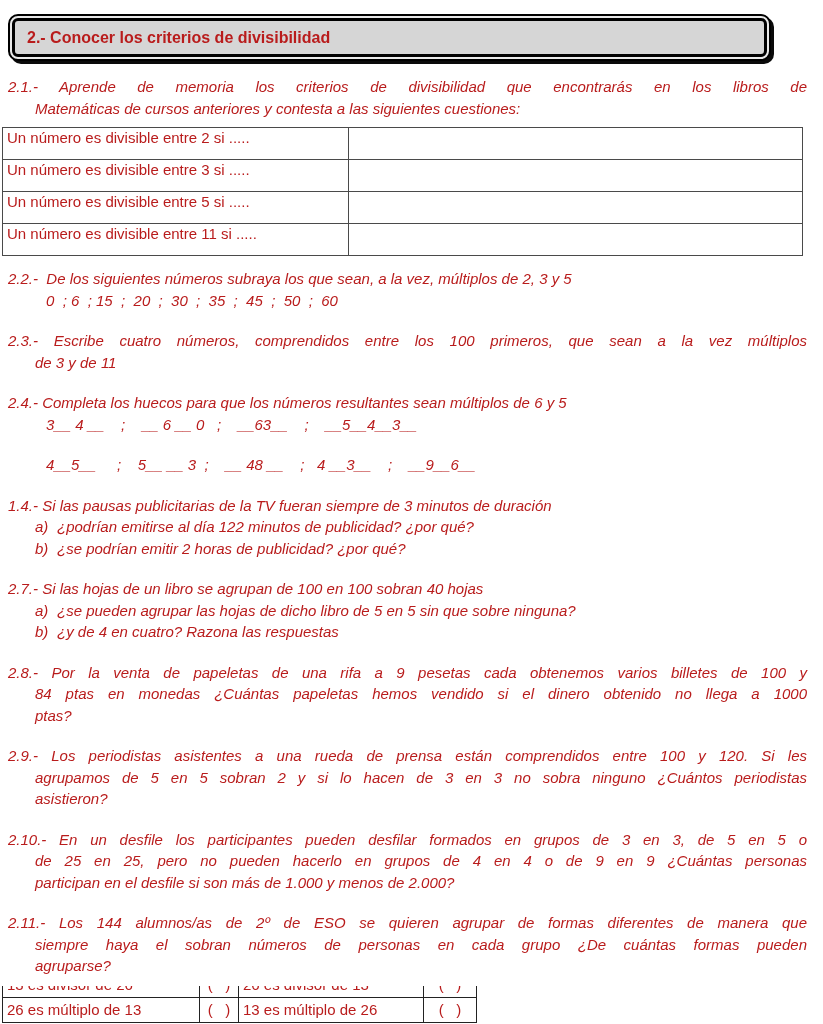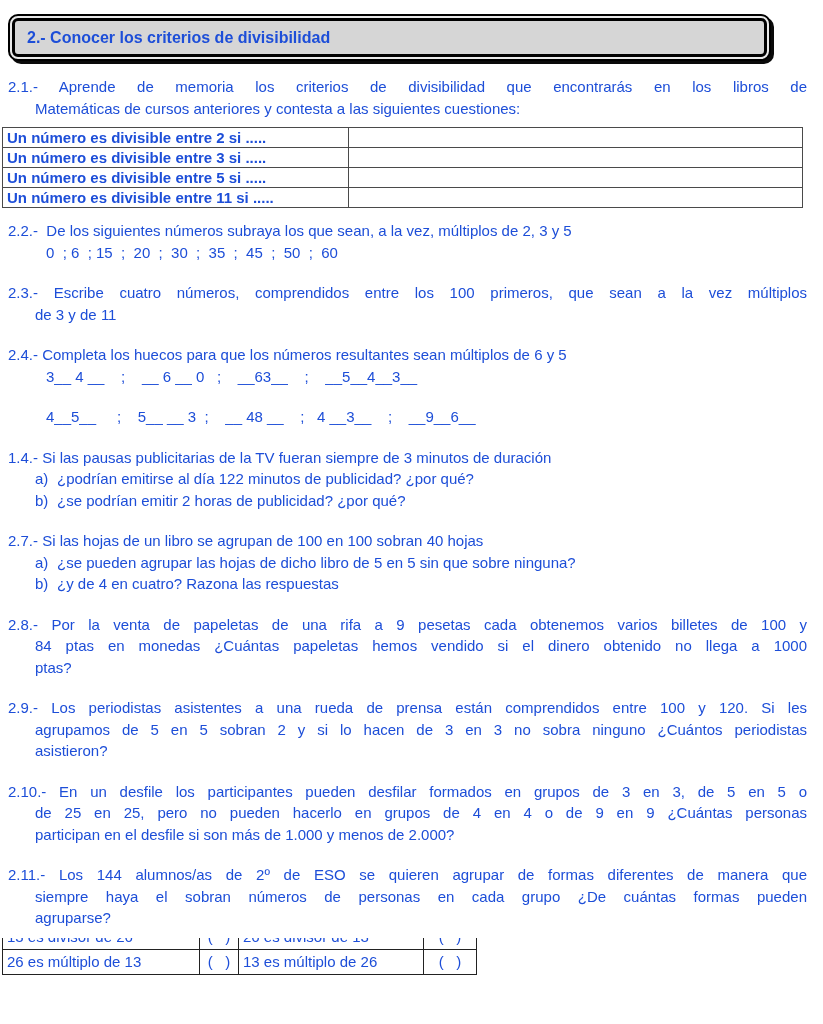--- a/index.html
+++ b/index.html
@@ -1,51 +1,51 @@
 <!DOCTYPE html>
 <html><head>
 <meta charset="utf-8">
 <style>
   html,body { margin:0; padding:0; background:#ffffff; }
   .page {
     position:relative; width:823px; height:1024px; overflow:hidden;
-    background:#ffffff; color:#1d4ed8;
+    background:#ffffff; color:#b91c1c;
     font-family:"Liberation Sans", sans-serif;
     font-size:15px; line-height:21.5px;
   }
   
   .title-outer {
     margin:14px 0 0 8px; width:755px;
     border:2px solid #000; border-radius:10px;
     background:#e9e9e9; padding:2px;
     box-shadow:3px 3px 0 0 #0a0a0a;
   }
   .title-inner {
     border:3px solid #000; border-radius:6px;
     background:#d6d6d6; padding:7px 12px;
     font-weight:bold; font-size:16px; line-height:19px;
   }
   
-  .block { margin:19px 16px 0 8px; }
+  .block { margin:19px 16px 0 8px;font-style:italic; }
   .block.first { margin-top:15px; }
   .block.after-table { margin-top:12px; }
   .line { text-align:left; }
   .j { text-align:justify; text-align-last:justify; }
   .cont { padding-left:27px; }
   .nums { padding-left:38px; white-space:pre; }
   .item { padding-left:27px; }
   .item .marker { display:inline-block; width:22px; }
   
   .crit-table {
     margin:8px 0 0 2px; border-collapse:collapse;
     width:801px; table-layout:fixed;
   }
   .crit-table td {
     border:1px solid #4a4a4a; height:19px;
-    padding:0 0 0 4px; font-size:15px; line-height:19px;font-weight:bold;
+    padding:0 0 12px 4px; font-size:15px; line-height:19px;
   }
   .crit-table td.c1 { width:341px; }
   
   .truth-clip { margin:9px 0 0 2px; height:38px; overflow:hidden; }
   .truth-table {
     margin-top:-14px; border-collapse:collapse;
     width:474px; table-layout:fixed;
   }
   .truth-table td {
     border:1px solid #222; height:24px;

